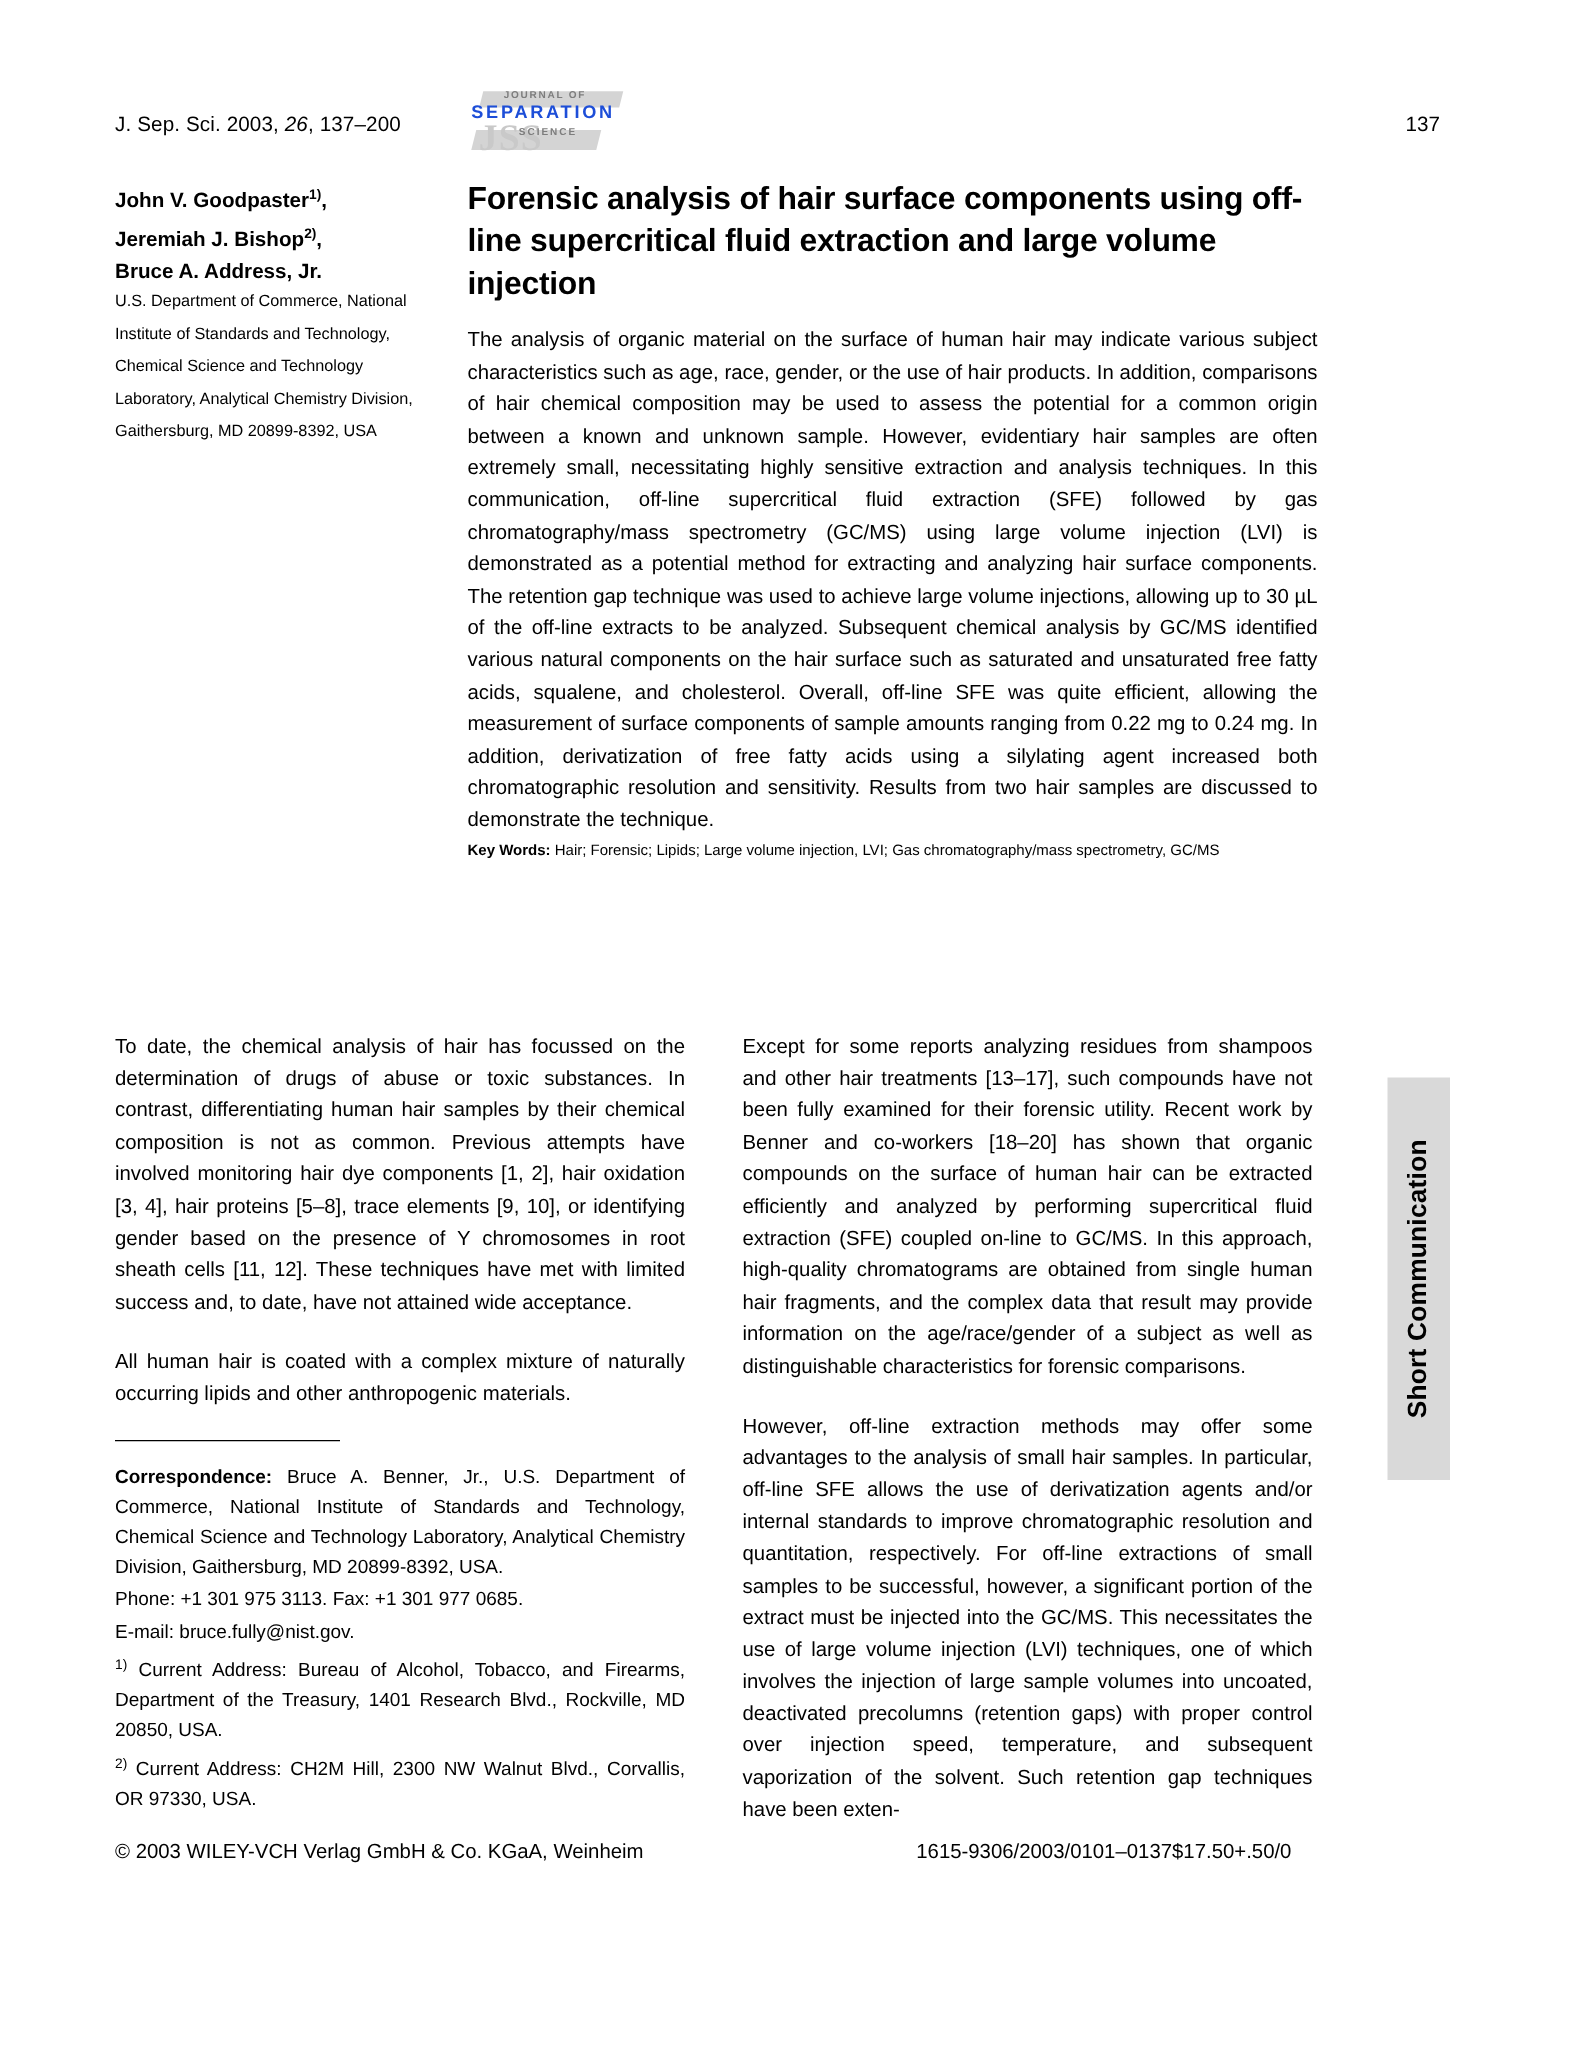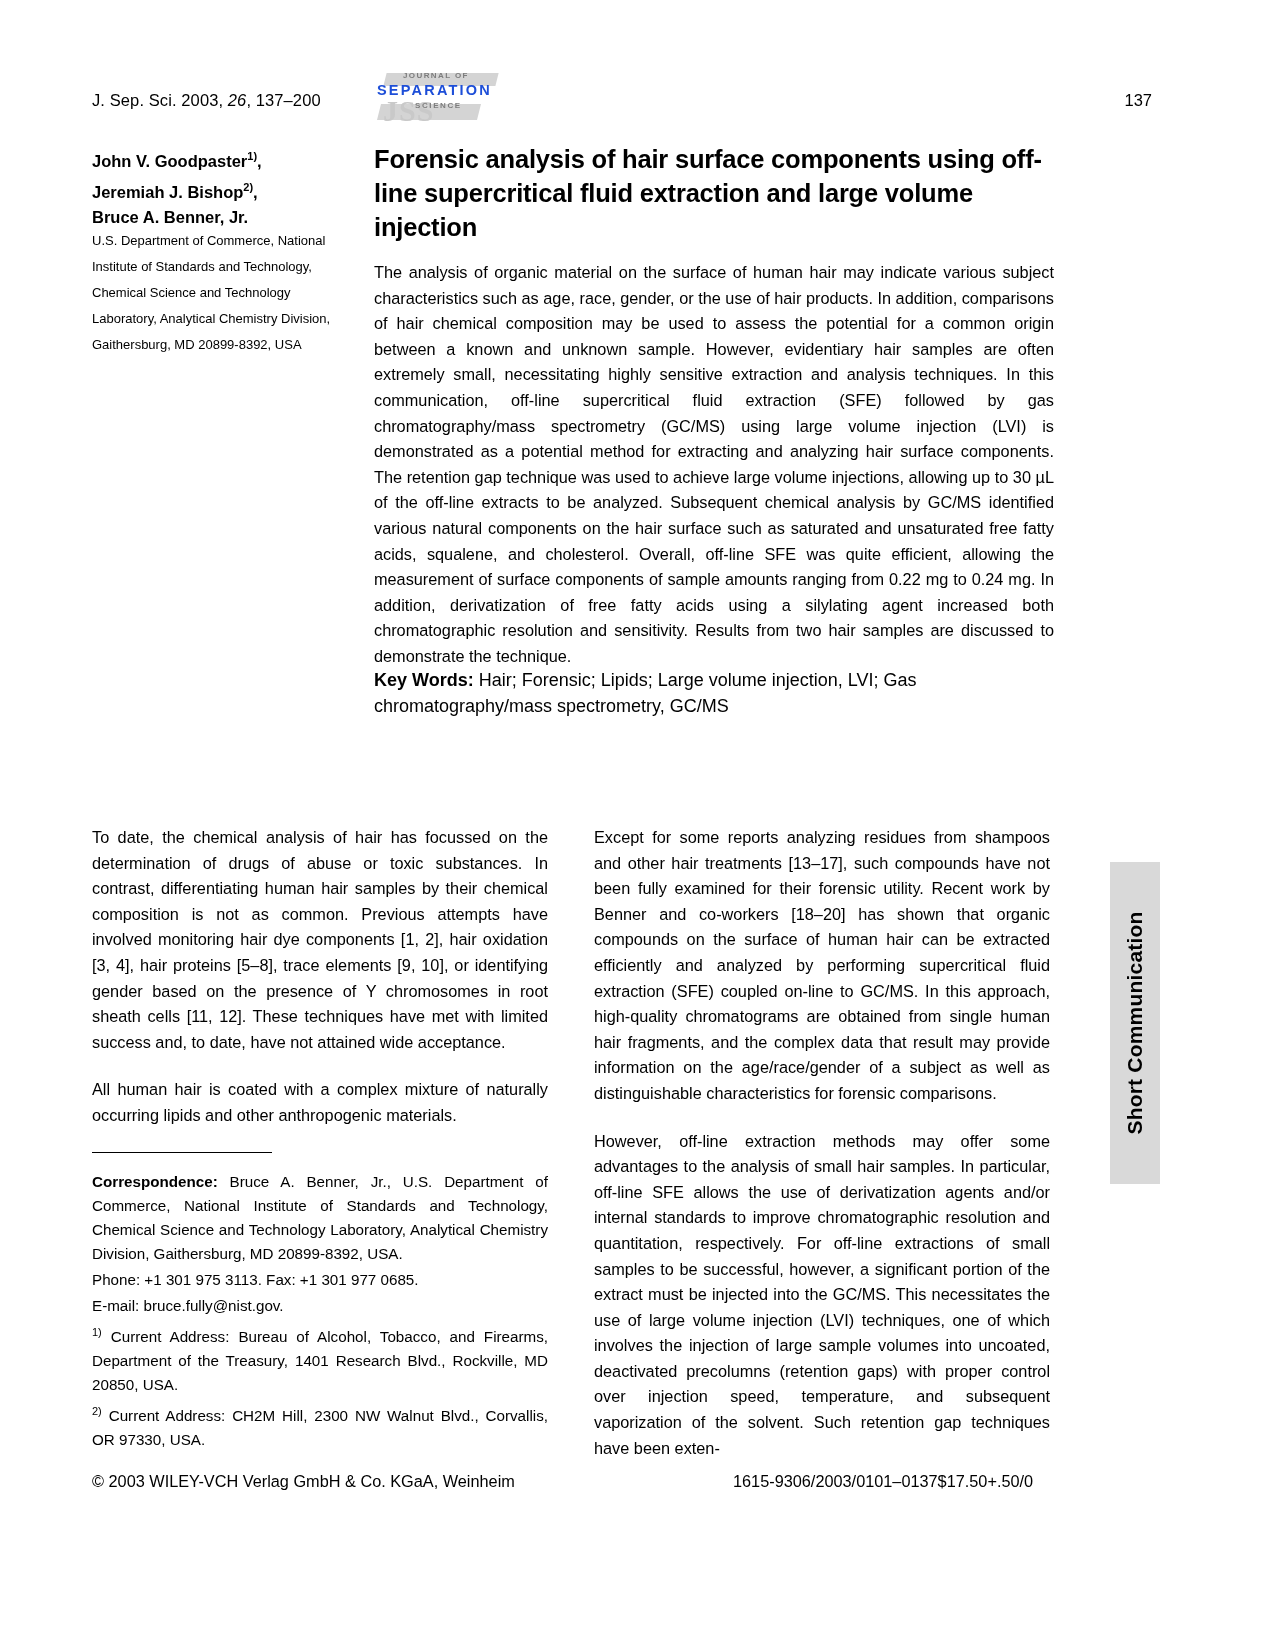--- a/index.html
+++ b/index.html
@@ -137,21 +137,21 @@
     width: 680px;
     font-size: 16.3px;
     line-height: 25.6px;
     text-align: justify;
   }
   .keywords {
     position: absolute;
     left: 374px;
     top: 668px;
     width: 680px;
-    font-size: 18px;
+    font-size: 12px;
     line-height: 25.6px;
     text-align: left;
   }
   .keywords b { font-weight: bold; }
   .received {
     position: absolute;
     left: 374px;
     top: 728px;
     width: 680px;
     font-size: 16.3px;
@@ -257,21 +257,21 @@
       <div class="t2">SEPARATION</div>
       <div class="t3">SCIENCE</div>
     </div>
 
     <div class="header-right">137</div>
   </div>
 
   <div class="authors">
     <div><span>John V. Goodpaster</span><sup>1)</sup><span>,</span></div>
     <div><span>Jeremiah J. Bishop</span><sup>2)</sup><span>,</span></div>
-    <div>Bruce A. Benner, Jr.</div>
+    <div>Bruce A. Address, Jr.</div>
   </div>
 
   <div class="affil">U.S. Department of Commerce, National Institute of Standards and Technology, Chemical Science and Technology Laboratory, Analytical Chemistry Division, Gaithersburg, MD 20899-8392, USA</div>
 
   <div class="title">Forensic analysis of hair surface components using off-line supercritical fluid extraction and large volume injection</div>
   <div class="abstract">The analysis of organic material on the surface of human hair may indicate various subject characteristics such as age, race, gender, or the use of hair products. In addition, comparisons of hair chemical composition may be used to assess the potential for a common origin between a known and unknown sample. However, evidentiary hair samples are often extremely small, necessitating highly sensitive extraction and analysis techniques. In this communication, off-line supercritical fluid extraction (SFE) followed by gas chromatography/mass spectrometry (GC/MS) using large volume injection (LVI) is demonstrated as a potential method for extracting and analyzing hair surface components. The retention gap technique was used to achieve large volume injections, allowing up to 30 µL of the off-line extracts to be analyzed. Subsequent chemical analysis by GC/MS identified various natural components on the hair surface such as saturated and unsaturated free fatty acids, squalene, and cholesterol. Overall, off-line SFE was quite efficient, allowing the measurement of surface components of sample amounts ranging from 0.22 mg to 0.24 mg. In addition, derivatization of free fatty acids using a silylating agent increased both chromatographic resolution and sensitivity. Results from two hair samples are discussed to demonstrate the technique.</div>
 
   <div class="keywords"><b>Key Words:</b><span> Hair; Forensic; Lipids; Large volume injection, LVI; Gas chromatography/mass spectrometry, GC/MS</span></div>
 
 

